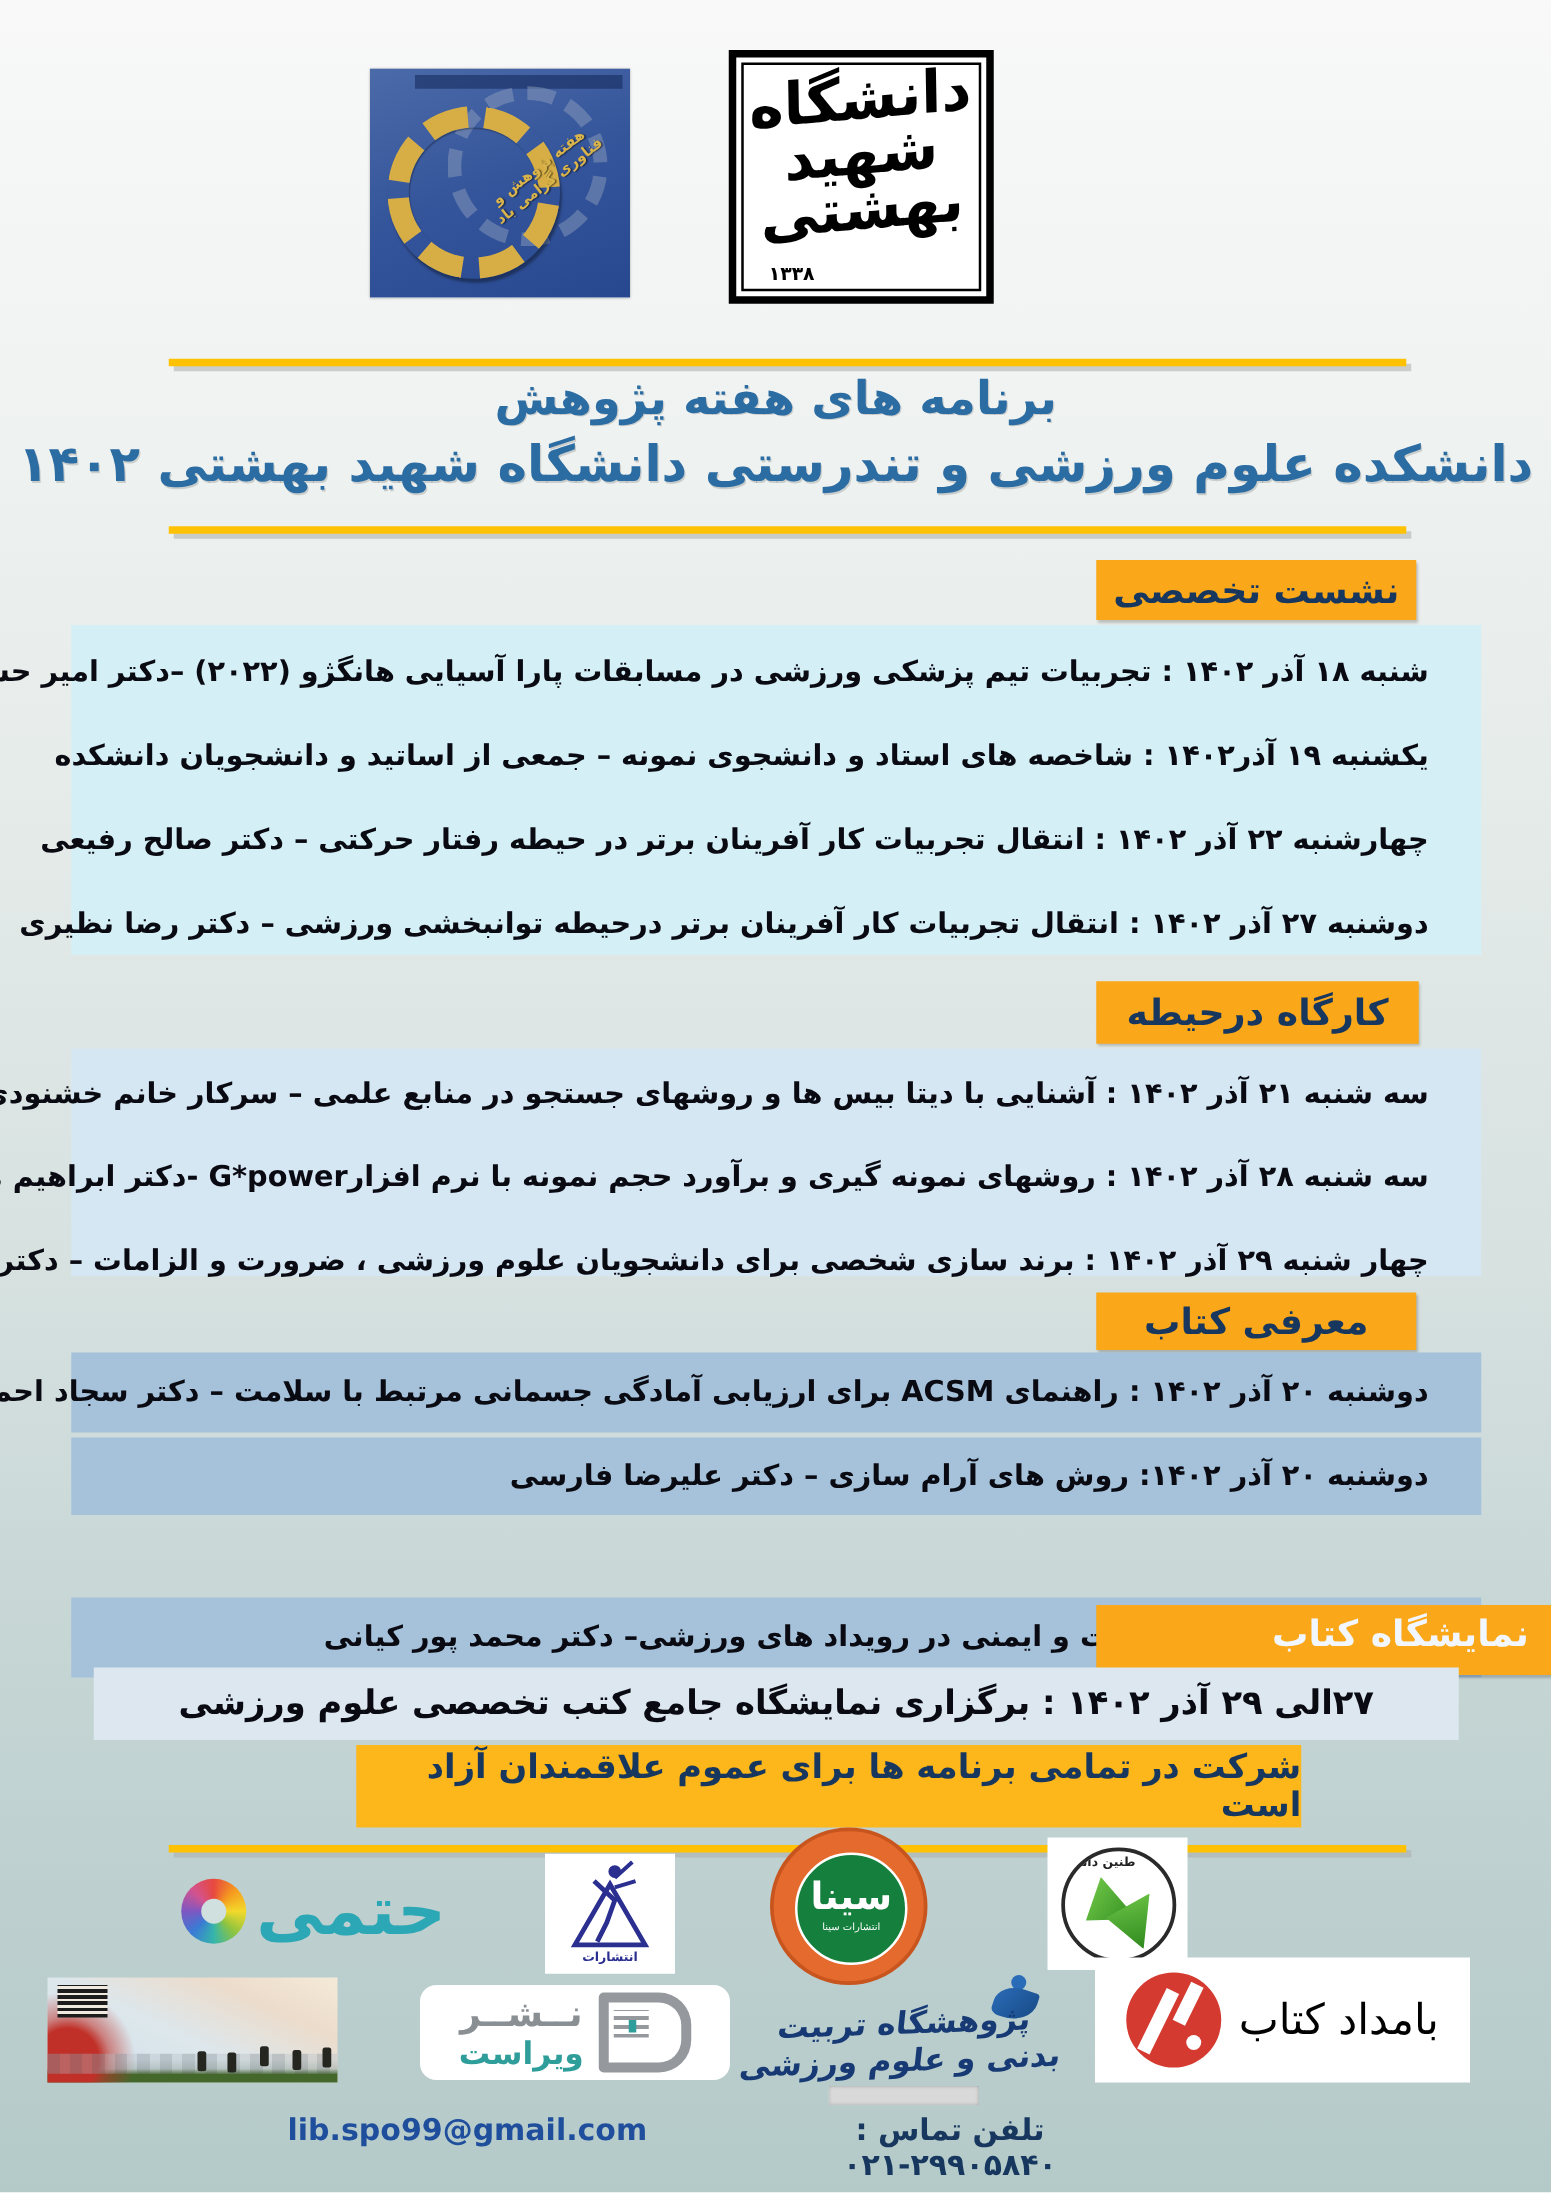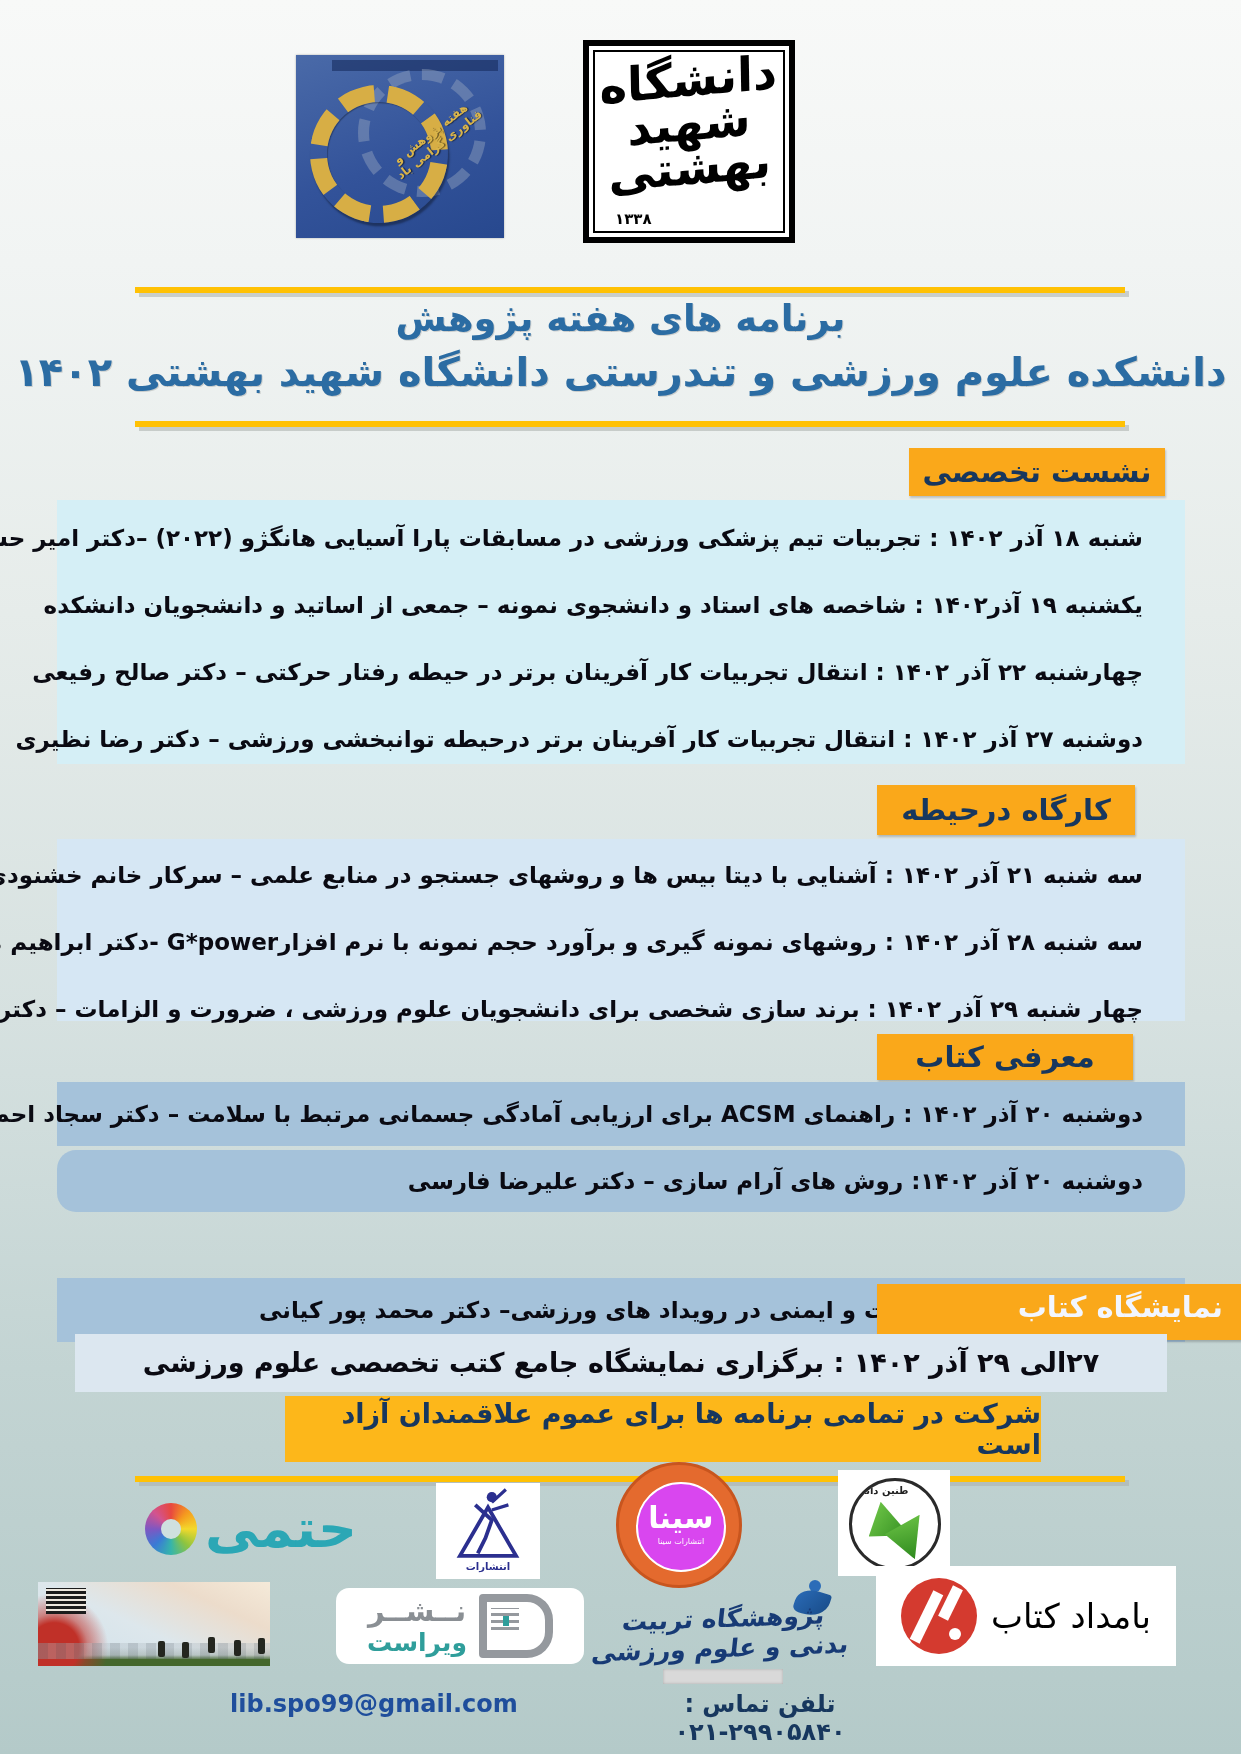--- a/index.html
+++ b/index.html
@@ -27,51 +27,51 @@
     box-shadow:4px 4px 0 rgba(170,174,172,.55);}
   .rule1{top:287px;} .rule2{top:421px;} .rule3{top:1476px;}
   
   .title{position:absolute;left:0;width:100%;text-align:center;color:#2B6CA3;font-weight:bold;direction:rtl;
     text-shadow:1px 1px 0 rgba(0,0,0,.15);}
   .title1{top:297px;font-size:37px;}
   .title2{top:349px;font-size:40px;}
   
   .sec-header{position:absolute;background:#FAA81A;color:#17375E;font-weight:bold;font-size:29px;
     direction:rtl;display:flex;align-items:center;justify-content:center;box-shadow:1px 2px 2px rgba(0,0,0,.2);}
-  .h1{left:877px;top:448px;width:256px;height:48px;margin-left:32px;}
+  .h1{left:877px;top:448px;width:256px;height:48px;}
   .h2{left:877px;top:785px;width:258px;height:50px;}
   .h3{left:877px;top:1034px;width:256px;height:46px;}
   .h4{left:877px;top:1284px;width:364px;height:56px;color:#f2f6ff;justify-content:flex-start;
     display:block;text-align:right;padding-right:18px;box-sizing:border-box;line-height:46px;}
   
   .sec-body{position:absolute;left:57px;width:1128px;direction:rtl;box-sizing:border-box;}
   .b1{top:500px;height:264px;background:#D5EFF6;padding:24px 42px 0 20px;}
   .b2{top:839px;height:182px;background:#D6E7F4;padding:22px 42px 0 20px;}
   .item{color:#0a0a12;font-weight:bold;font-size:23px;line-height:28px;margin-bottom:39px;white-space:nowrap;}
   .s3row{position:absolute;left:57px;width:1128px;background:#A5C2DA;direction:rtl;display:flex;align-items:center;
     padding-right:42px;box-sizing:border-box;}
-  .s3r1{top:1082px;height:64px;} .s3r2{top:1150px;height:62px;border-radius:19px;} .s3r3{top:1278px;height:64px;text-align:center;}
+  .s3r1{top:1082px;height:64px;} .s3r2{top:1150px;height:62px;} .s3r3{top:1278px;height:64px;text-align:center;}
   .s3row .item{margin:0;}
   .b4{top:1334px;left:75px;width:1092px;height:58px;background:#DCE7F0;position:absolute;direction:rtl;
     display:flex;align-items:center;justify-content:center;}
   .b4 .item{margin:0;font-size:27px;}
   
   .banner{position:absolute;left:285px;top:1396px;width:756px;height:66px;background:#FDB71A;
     color:#17375E;font-weight:bold;font-size:27px;direction:rtl;display:flex;align-items:center;justify-content:center;}
   
   .logo-box{position:absolute;box-sizing:border-box;}
   .hatmi{left:145px;top:1497px;width:195px;height:64px;display:flex;align-items:center;gap:8px;direction:ltr;}
   .hatmi-flower{width:52px;height:52px;border-radius:50%;flex:0 0 auto;position:relative;
     background:conic-gradient(#e8483f,#f59b1f,#f3d92b,#8fc43f,#35b5ab,#3a7bd5,#7e57c2,#d2538f,#e8483f);}
   .hatmi-flower::after{content:"";position:absolute;left:16px;top:16px;width:20px;height:20px;border-radius:50%;background:#cfe0df;}
   .hatmi-label{color:#2ba7b5;font-size:54px;font-weight:bold;line-height:1;direction:rtl;}
   .fencer{left:436px;top:1483px;width:104px;height:96px;background:#fff;text-align:center;padding-top:4px;}
   .fencer-caption{font-size:10px;color:#2b2f8f;direction:rtl;margin-top:-4px;font-weight:bold;}
   .sina{left:616px;top:1462px;width:126px;height:126px;border-radius:50%;background:#E46A2E;border:3px solid #c8551e;}
-  .sina-inner{position:absolute;left:17px;top:17px;width:86px;height:86px;border-radius:50%;background:#d946ef;
+  .sina-inner{position:absolute;left:17px;top:17px;width:86px;height:86px;border-radius:50%;background:#15803d;
     border:2px solid #fff;color:#fff;text-align:center;direction:rtl;}
   .sina-label{font-size:30px;font-weight:bold;margin-top:16px;}
   .sina-sub{font-size:8px;margin-top:2px;}
   .tanin{left:838px;top:1470px;width:112px;height:106px;background:#fff;}
   .tanin-circle{position:absolute;left:11px;top:8px;width:86px;height:86px;border-radius:50%;border:3px solid #2a2a2a;overflow:hidden;}
   .tanin-label{position:absolute;top:4px;left:0;width:100%;text-align:left;font-size:10px;font-weight:bold;color:#222;direction:rtl;}
   .leaf{position:absolute;background:linear-gradient(140deg,#79cf4e,#2e8a1e);}
   .leaf1{left:14px;top:20px;width:40px;height:44px;clip-path:polygon(50% 0,100% 90%,0 70%);transform:rotate(-14deg);}
   .leaf2{left:36px;top:30px;width:38px;height:42px;clip-path:polygon(60% 0,100% 100%,0 78%);transform:rotate(26deg);}
   .photo{left:38px;top:1582px;width:232px;height:84px;overflow:hidden;

